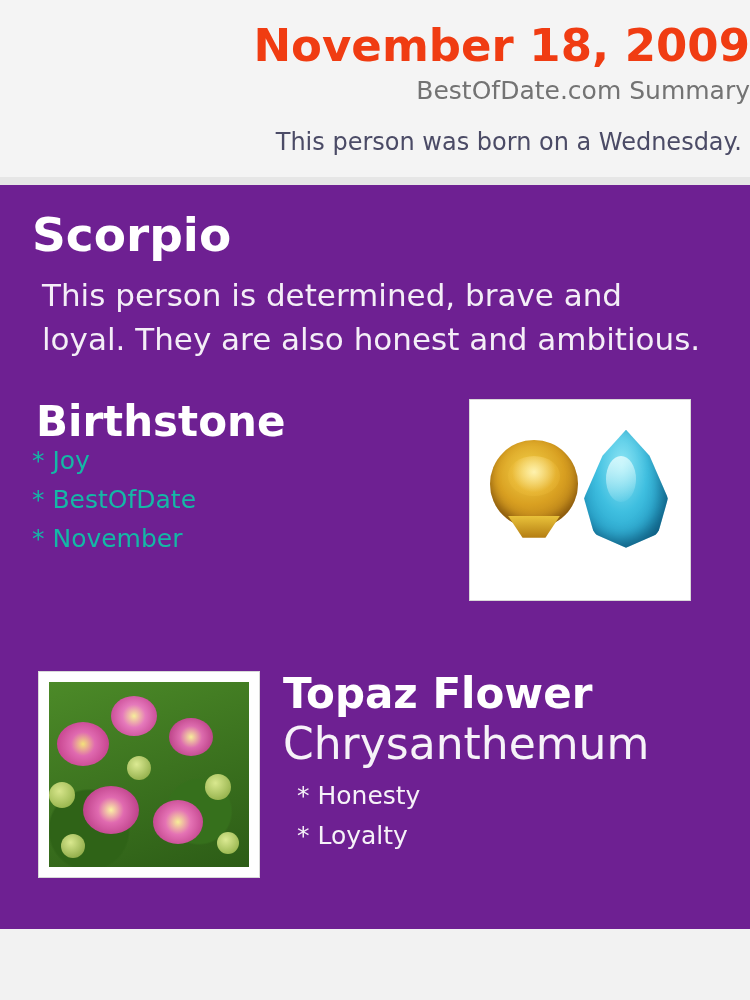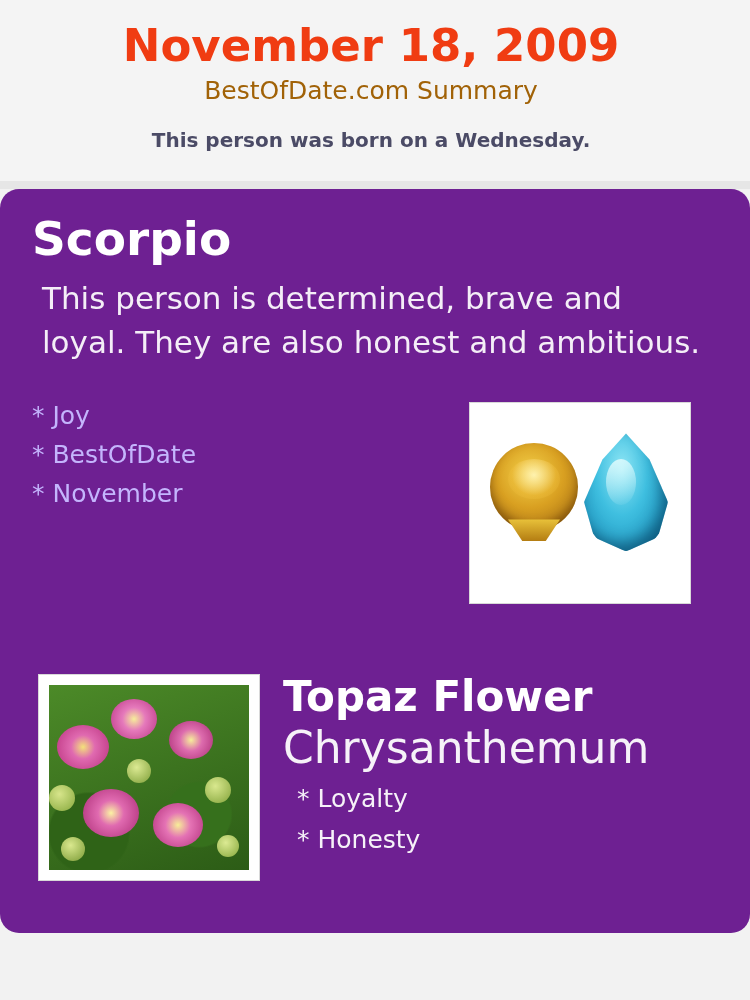--- a/index.html
+++ b/index.html
@@ -16,62 +16,60 @@
   .page {
     position: relative;
     width: 750px;
     height: 1000px;
     background: #f2f2f2;
   }
 
   
   .header {
     background: #f4f4f4;
-    padding: 22px 8px 14px 0;
-    text-align: center;
+    padding: 22px 0 14px 0;
+    text-align: right;
   }
   .header-date {
     color: #f03c12;
     font-size: 45px;
     font-weight: bold;
     line-height: 1.05;
     letter-spacing: 0px;
     margin: 0 0 8px 0;
     font-family: "DejaVu Sans", "Liberation Sans", sans-serif;
   }
   .header-subtitle {
-    color: #a16207;
+    color: #737373;
     font-size: 25px;
     line-height: 1.1;
     margin: 0 0 24px 0;
   }
   .header-note {
     color: #4b4b66;
-    font-size: 20px;
-    line-height: 1.1;
-    margin: 16px;
-    font-weight: bold;
+    font-size: 24px;
+    line-height: 1.1;
+    margin: 8px;
   }
 
   .divider {
     height: 8px;
     background: #e6e6e6;
     width: 100%;
   }
 
   
   .panel {
     background: #6e2092;
     width: 750px;
     height: 744px;
     position: relative;
     color: #ffffff;
     box-sizing: border-box;
     padding: 0;
-    border-radius: 19px;
   }
 
   .zodiac {
     padding: 24px 30px 0 30px;
   }
   .zodiac-name {
     font-size: 47px;
     font-weight: bold;
     margin: 0 0 6px 2px;
     line-height: 1.1;
@@ -101,21 +99,21 @@
   .birthstone-sub {
     font-size: 33px;
     margin: 0 0 10px 2px;
     line-height: 1.15;
     color: #f6f2f8;
   }
   .bullet {
     font-size: 25px;
     margin: 0 0 10px 2px;
     line-height: 1.15;
-    color: #c4b5fd;
+    color: #14b8a6;
   }
 
   .stone-photo {
     position: absolute;
     right: 59px;
     top: 0px;
     width: 222px;
     height: 202px;
     background: #ffffff;
     border: 1px solid #d8d8d8;
@@ -253,20 +251,21 @@
   <div class="divider"></div>
 
   <div class="panel">
 
     <div class="zodiac">
       <div class="zodiac-name">Scorpio</div>
       <div class="zodiac-desc">This person is determined, brave and loyal. They are also honest and ambitious.</div>
     </div>
 
     <div class="birthstone">
+      <div class="birthstone-title">Birthstone</div>
       <div class="bullet">* Joy</div>
       <div class="bullet">* BestOfDate</div>
       <div class="bullet">* November</div>
 
       <div class="stone-photo">
         <div class="stone-inner">
           <div class="gem-round"></div>
           <div class="gem-round-base"></div>
           <div class="gem-pear"></div>
         </div>
@@ -286,19 +285,19 @@
           <div class="fl" style="left:78px;top:74px;width:24px;height:24px;background:radial-gradient(circle at 40% 35%, #dcea93, #7e9f38);"></div>
           <div class="fl" style="left:156px;top:92px;width:26px;height:26px;background:radial-gradient(circle at 40% 35%, #d9e88e, #82a33a);"></div>
           <div class="fl" style="left:12px;top:152px;width:24px;height:24px;background:radial-gradient(circle at 40% 35%, #d9e88e, #7a9a35);"></div>
           <div class="fl" style="left:168px;top:150px;width:22px;height:22px;background:radial-gradient(circle at 40% 35%, #dcea93, #86a83c);"></div>
         </div>
       </div>
 
       <div class="flower-text">
         <div class="flower-title">Topaz Flower</div>
         <div class="flower-sub">Chrysanthemum</div>
+        <div class="flower-bullet">* Honesty</div>
         <div class="flower-bullet">* Loyalty</div>
-        <div class="flower-bullet">* Honesty</div>
       </div>
     </div>
 
   </div>
 </div>
 
 </body></html>

